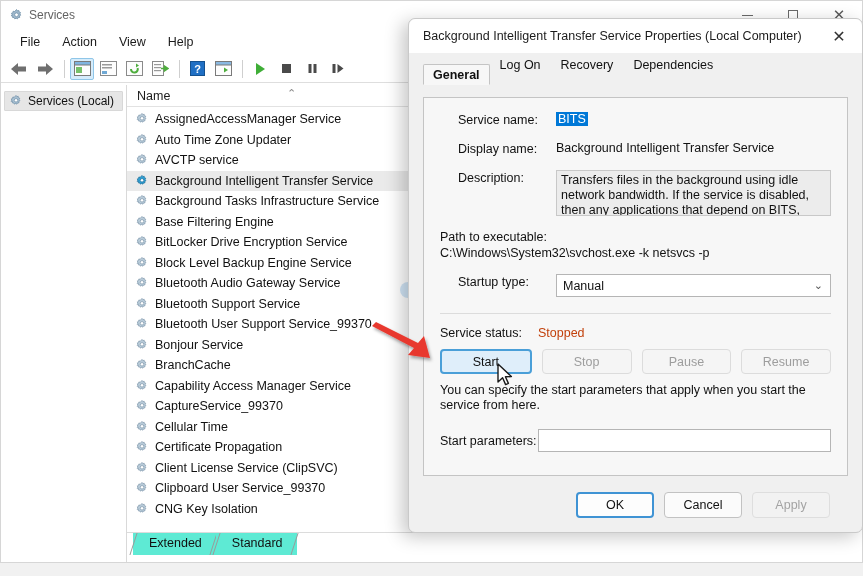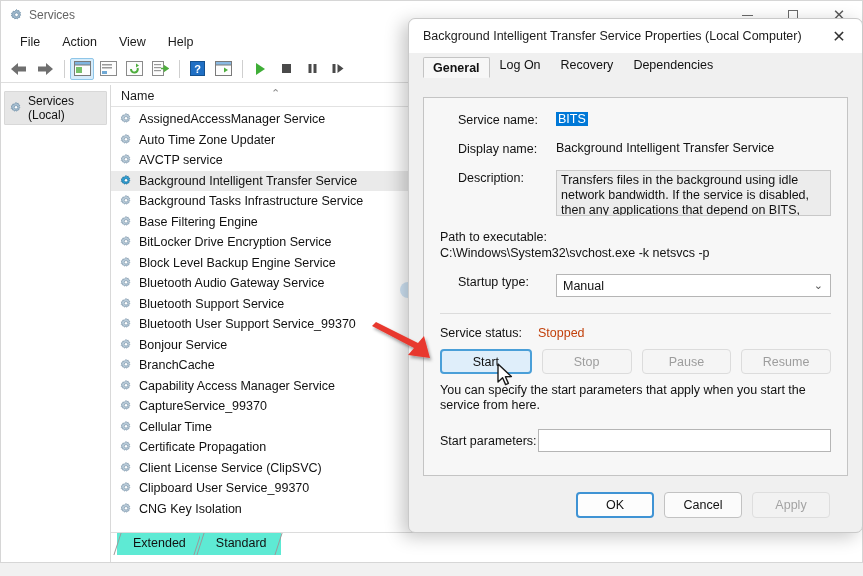--- a/index.html
+++ b/index.html
@@ -36,21 +36,21 @@
   
   .toolbar { height:28px; display:flex; align-items:center; padding-left:6px; background:#ffffff;
              border-bottom:1px solid #dedede; }
   .tb-ico { width:24px; height:22px; display:flex; align-items:center; justify-content:center; margin-right:2px;
             position:relative; }
   .tb-sep { width:1px; height:18px; background:#cfcfcf; margin:0 5px; }
   .tb-ico.active { background:#d6ecfb; border:1px solid #8fc6e8; border-radius:2px; }
 
   
   .mmc-body { position:absolute; left:0; top:84px; right:0; bottom:0; display:flex; background:#ffffff; }
-  .tree-pane { width:110px; border-right:1px solid #d9d9d9; background:#ffffff; padding-top:4px; }
+  .tree-pane { width:126px; border-right:1px solid #d9d9d9; background:#ffffff; padding-top:4px; }
   .tree-node { display:flex; align-items:center; gap:5px; margin:2px 3px; padding:2px 4px;
                background:#e6e6e6; border:1px solid #d8d8d8; border-radius:1px; }
   .tree-node-label { font-size:12px; color:#111; }
 
   .list-pane { flex:1; position:relative; background:#ffffff; }
   .list-header { height:22px; background:#ffffff; border-bottom:1px solid #e2e2e2;
                  display:flex; align-items:center; position:relative; }
   .list-header .col-name { font-size:12.5px; color:#1b1b1b; padding-left:10px; }
   .sort-chevron { position:absolute; left:160px; top:2px; font-size:11px; color:#8a8a8a; }
   .list-rows { position:absolute; top:22px; left:0; right:0; bottom:30px; overflow:hidden; padding-top:2px; }
@@ -92,21 +92,21 @@
   .dlg-titlebar { height:34px; background:#ffffff; border-radius:7px 7px 0 0;
                   display:flex; align-items:center; padding:0 6px 0 14px; }
   .dlg-title { font-size:12.5px; color:#1b1b1b; flex:1; }
   .dlg-close { width:34px; height:26px; display:flex; align-items:center; justify-content:center;
                font-size:16px; color:#333; font-family:"DejaVu Sans", sans-serif; }
 
   .tabs-row { display:flex; align-items:flex-end; padding-left:14px; height:22px; }
   .dtab { font-size:12.5px; color:#111; padding:3px 9px 2px 9px; border:1px solid transparent;
           background:transparent; }
   .dtab.active { background:#f7f7f7; border:1px solid #c4c4c4; border-bottom:1px solid #f7f7f7;
-                 border-radius:2px 2px 0 0; font-weight:bold; position:relative; top:3px; }
+                 border-radius:2px 2px 0 0; font-weight:bold; position:relative; top:10px; }
 
   .tab-panel { position:absolute; left:14px; right:14px; top:78px; bottom:56px;
                background:#f7f7f7; border:1px solid #c4c4c4; }
 
   .field-row { display:flex; align-items:flex-start; padding:0 16px; margin-top:14px; }
   .field-label { width:98px; flex:0 0 98px; font-size:12.5px; color:#111; padding-top:1px;margin-left:18px; }
   .field-value { font-size:12.5px; color:#111; }
   .selected-text { background:#0078d7; color:#ffffff; padding:0 2px; }
 
   .desc-box { flex:1; height:46px; background:#ececec; border:1px solid #c8c8c8;

